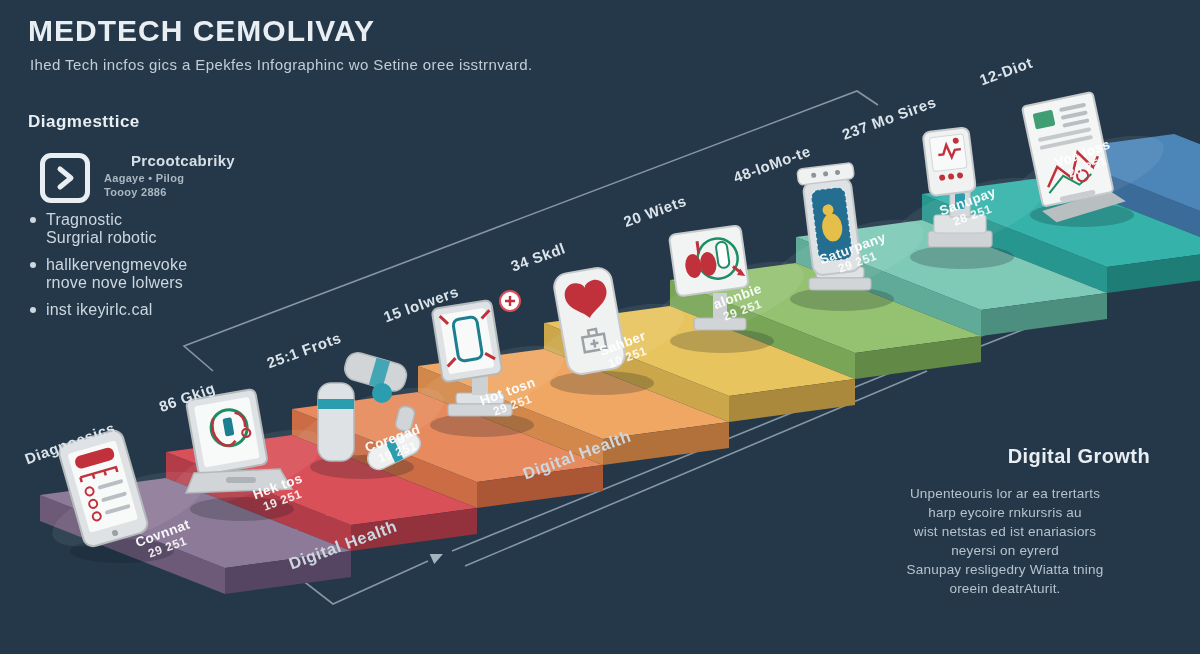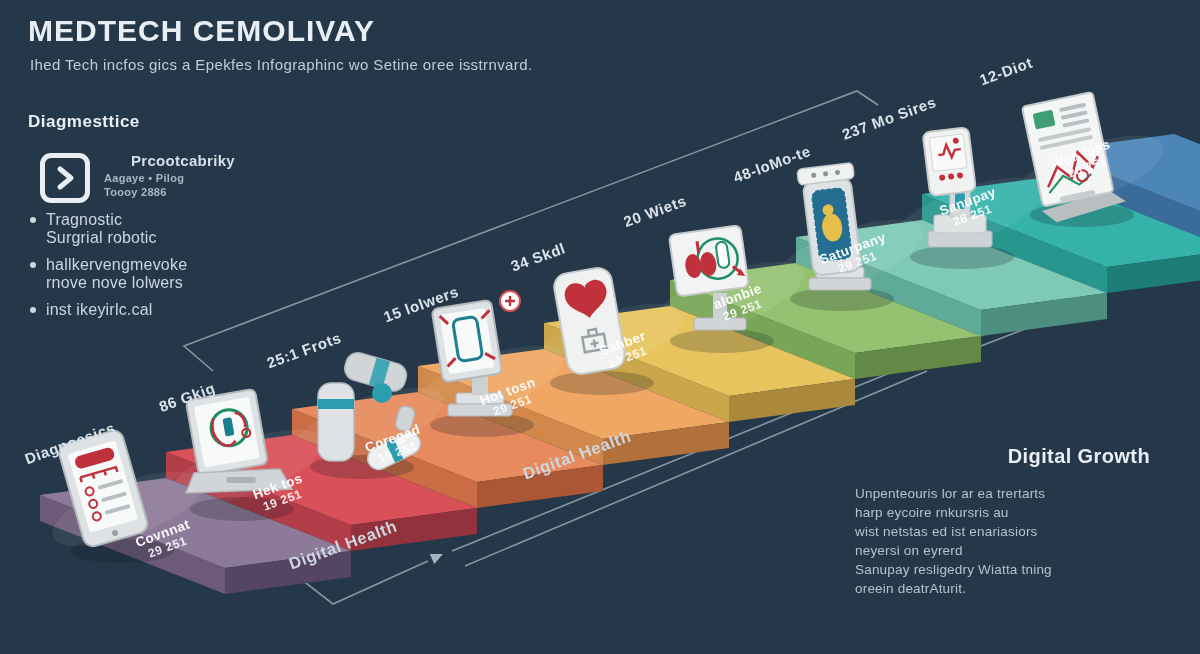--- a/index.html
+++ b/index.html
@@ -27,21 +27,21 @@
   .bullet .dot{position:absolute;left:0;top:6px;width:6px;height:6px;border-radius:50%;background:#cdd7df;}
   
   .rot-label{position:absolute;transform:translate(-50%,-50%) rotate(-20deg);white-space:nowrap;}
   .top-step-label{font-size:15px;font-weight:600;color:#dce4ea;letter-spacing:.6px;}
   .surface-label{text-align:center;color:rgba(255,255,255,.95);}
   .surface-label .nm{font-size:13.5px;font-weight:700;letter-spacing:.4px;}
   .surface-label .val{font-size:12px;font-weight:600;opacity:.92;letter-spacing:.6px;}
   .group-label{font-size:16.5px;font-weight:600;color:#ccd7df;letter-spacing:.6px;}
   
   .growth-heading{right:50px;top:445px;font-size:20px;font-weight:700;color:#e9eef3;letter-spacing:.4px;}
-  .growth-lines{right:45px;top:484px;width:300px;text-align:left;font-size:13.5px;line-height:19px;color:#b7c3cc;letter-spacing:.2px;}
+  .growth-lines{right:45px;top:484px;width:300px;text-align:center;font-size:13.5px;line-height:19px;color:#b7c3cc;letter-spacing:.2px;}
 </style>
 </head>
 <body>
 
 <div id="stage">
   <svg id="scene" viewBox="0 0 1200 654">
       <polyline points="213,371 184,346 857,91 878,105" fill="none" stroke="rgba(186,202,214,.65)" stroke-width="1.6"></polyline>
       <polyline points="368,498 258,546 333,604 428,561" fill="none" stroke="rgba(186,202,214,.65)" stroke-width="1.6"></polyline>
       <polyline points="452,551 1133,274 1079,230" fill="none" stroke="rgba(186,202,214,.65)" stroke-width="1.6"></polyline>
       <polyline points="465,566 927,371" fill="none" stroke="rgba(186,202,214,.65)" stroke-width="1.6"></polyline>

